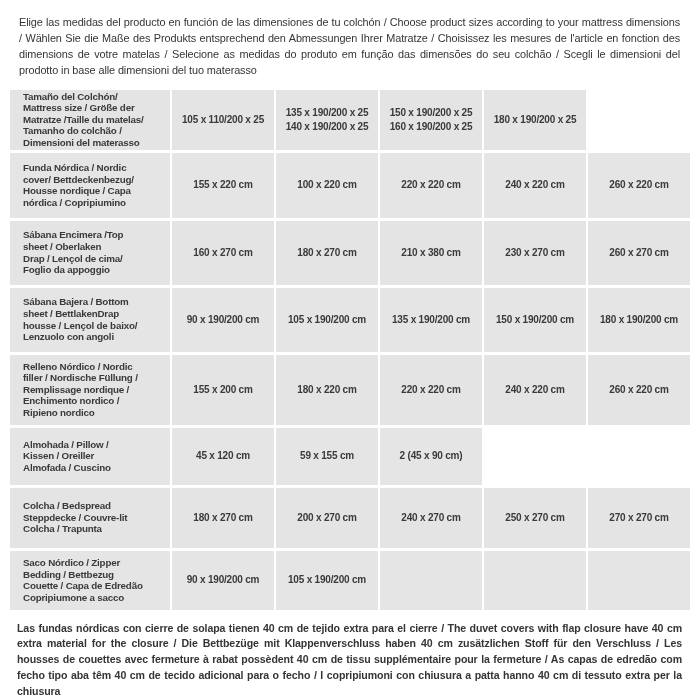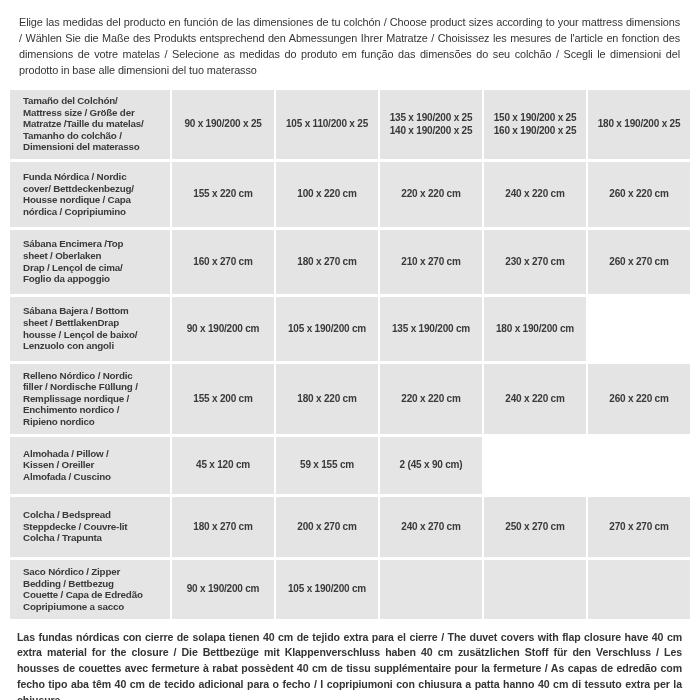--- a/index.html
+++ b/index.html
@@ -26,21 +26,21 @@
     flex-direction: column;
     background: #ffffff;
   }
   .row {
     display: grid;
     grid-template-columns: 160px repeat(5, 1fr);
     column-gap: 2px;
     margin-bottom: 3px;
     box-sizing: border-box;
   }
-  .r1 { height: 69px; }
+  .r1 { height: 60px; }
   .r2 { height: 65px; }
   .r3 { height: 64px; }
   .r4 { height: 64px; }
   .r5 { height: 70px; }
   .r6 { height: 57px; }
   .r7 { height: 60px; }
   .r8 { height: 59px; }
   .cell {
     display: flex;
     align-items: center;
@@ -80,21 +80,20 @@
 <div class="intro">Elige las medidas del producto en función de las dimensiones de tu colchón / Choose product sizes according to your mattress dimensions / Wählen Sie die Maße des Produkts entsprechend den Abmessungen Ihrer Matratze / Choisissez les mesures de l'article en fonction des dimensions de votre matelas / Selecione as medidas do produto em função das dimensões do seu colchão / Scegli le dimensioni del prodotto in base alle dimensioni del tuo materasso</div>
 
 <div class="size-table">
 
   <div class="row r1 odd">
     <div class="cell label">Tamaño del Colchón/
 Mattress size / Größe der
 Matratze /Taille du matelas/
 Tamanho do colchão /
 Dimensioni del materasso</div>
-    <div class="cell">90 x 190/200 x 25</div>
     <div class="cell">105 x 110/200 x 25</div>
     <div class="cell">135 x 190/200 x 25
 140 x 190/200 x 25</div>
     <div class="cell">150 x 190/200 x 25
 160 x 190/200 x 25</div>
     <div class="cell">180 x 190/200 x 25</div>
   </div>
 
   <div class="row r2 even">
     <div class="cell label">Funda Nórdica /  Nordic
@@ -108,33 +107,34 @@
     <div class="cell">260 x 220 cm</div>
   </div>
 
   <div class="row r3 odd">
     <div class="cell label">Sábana Encimera /Top
 sheet / Oberlaken
 Drap / Lençol de cima/
 Foglio da appoggio</div>
     <div class="cell">160 x 270 cm</div>
     <div class="cell">180 x 270 cm</div>
-    <div class="cell">210 x 270 cm</div>
+    <div class="cell">210 x 380 cm</div>
     <div class="cell">230 x 270 cm</div>
     <div class="cell">260 x 270 cm</div>
   </div>
 
   <div class="row r4 even">
     <div class="cell label">Sábana Bajera / Bottom
 sheet / BettlakenDrap
 housse / Lençol de baixo/
 Lenzuolo con angoli</div>
     <div class="cell">90 x 190/200 cm</div>
     <div class="cell">105 x 190/200 cm</div>
     <div class="cell">135 x 190/200 cm</div>
+    <div class="cell">150 x 190/200 cm</div>
     <div class="cell">180 x 190/200 cm</div>
   </div>
 
   <div class="row r5 odd">
     <div class="cell label">Relleno Nórdico / Nordic
 filler / Nordische Füllung /
 Remplissage nordique /
 Enchimento nordico /
 Ripieno nordico</div>
     <div class="cell">155 x 200 cm</div>

